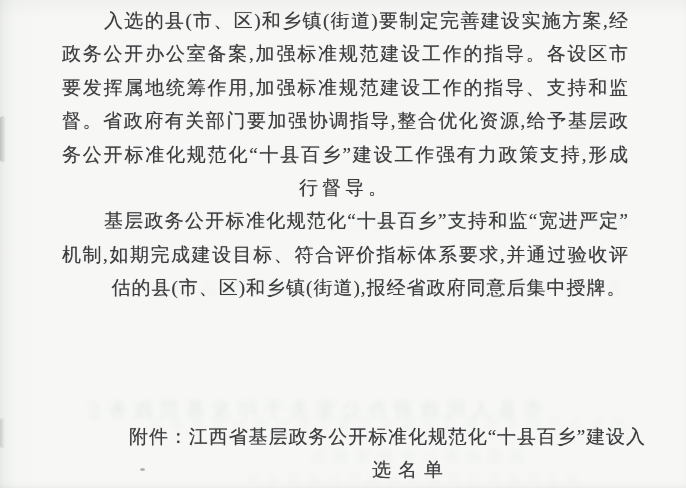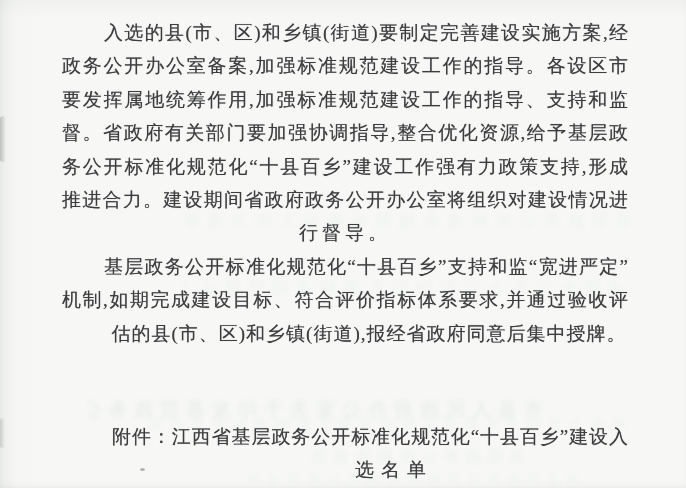--- a/index.html
+++ b/index.html
@@ -15,26 +15,26 @@
     background:
       linear-gradient(90deg, rgba(190,195,190,0.22) 0px, rgba(230,233,229,0.10) 14px, rgba(0,0,0,0) 40px),
       linear-gradient(180deg, rgba(180,185,182,0.10) 0px, rgba(0,0,0,0) 18px),
       #f7f8f6;
     font-family: "Liberation Serif", "DejaVu Serif", serif;
     box-shadow: inset 0 -4px 10px -6px rgba(140,145,140,0.25);
   }
   .textblock {
     position: absolute;
     left: 62px;
-    top: 16px;
+    top: 4px;
     width: 566px;
   }
   .attachblock {
     position: absolute;
-    left: 62px;
+    left: 79px;
     top: 420px;
     width: 566px;
   }
   .line {
     height: 33.4px;
     line-height: 33.4px;
     font-size: 19px;
     white-space: nowrap;
     color: #3d3d3f;
     text-shadow: 0 0 0.7px rgba(55,55,58,0.55);
@@ -64,21 +64,20 @@
 </head>
 <body>
 
 <div class="page">
   <div class="textblock" id="textblock">
       <div class="line just" style="text-indent: 42px; color: rgb(61, 61, 63);">入选的县(市、区)和乡镇(街道)要制定完善建设实施方案,经</div>
       <div class="line just" style="color: rgb(61, 61, 63);">政务公开办公室备案,加强标准规范建设工作的指导。各设区市</div>
       <div class="line just" style="color: rgb(61, 61, 63);">要发挥属地统筹作用,加强标准规范建设工作的指导、支持和监</div>
       <div class="line just" style="color: rgb(61, 61, 63);">督。省政府有关部门要加强协调指导,整合优化资源,给予基层政</div>
       <div class="line just" style="color: rgb(61, 61, 63);">务公开标准化规范化“十县百乡”建设工作强有力政策支持,形成</div>
-      <div class="line just" style="color: rgb(61, 61, 63);">推进合力。建设期间省政府政务公开办公室将组织对建设情况进</div>
       <div class="line" style="letter-spacing: 4px; color: rgb(61, 61, 63);">行督导。</div>
       <div class="line just" style="text-indent: 42px; color: rgb(61, 61, 63);">基层政务公开标准化规范化“十县百乡”支持和监“宽进严定”</div>
       <div class="line just" style="color: rgb(61, 61, 63);">机制,如期完成建设目标、符合评价指标体系要求,并通过验收评</div>
       <div class="line" style="letter-spacing: 1px; color: rgb(61, 61, 63); margin-left: 48px;">估的县(市、区)和乡镇(街道),报经省政府同意后集中授牌。</div>
     </div>
   <div class="attachblock" id="attachblock">
       <div class="line just" style="text-indent: 50px; color: rgb(61, 61, 63);">附件：江西省基层政务公开标准化规范化“十县百乡”建设入</div>
       <div class="line" style="text-indent: 98px; letter-spacing: 7px; color: rgb(61, 61, 63);">选名单</div>
     </div>
   <div id="ghosts">

